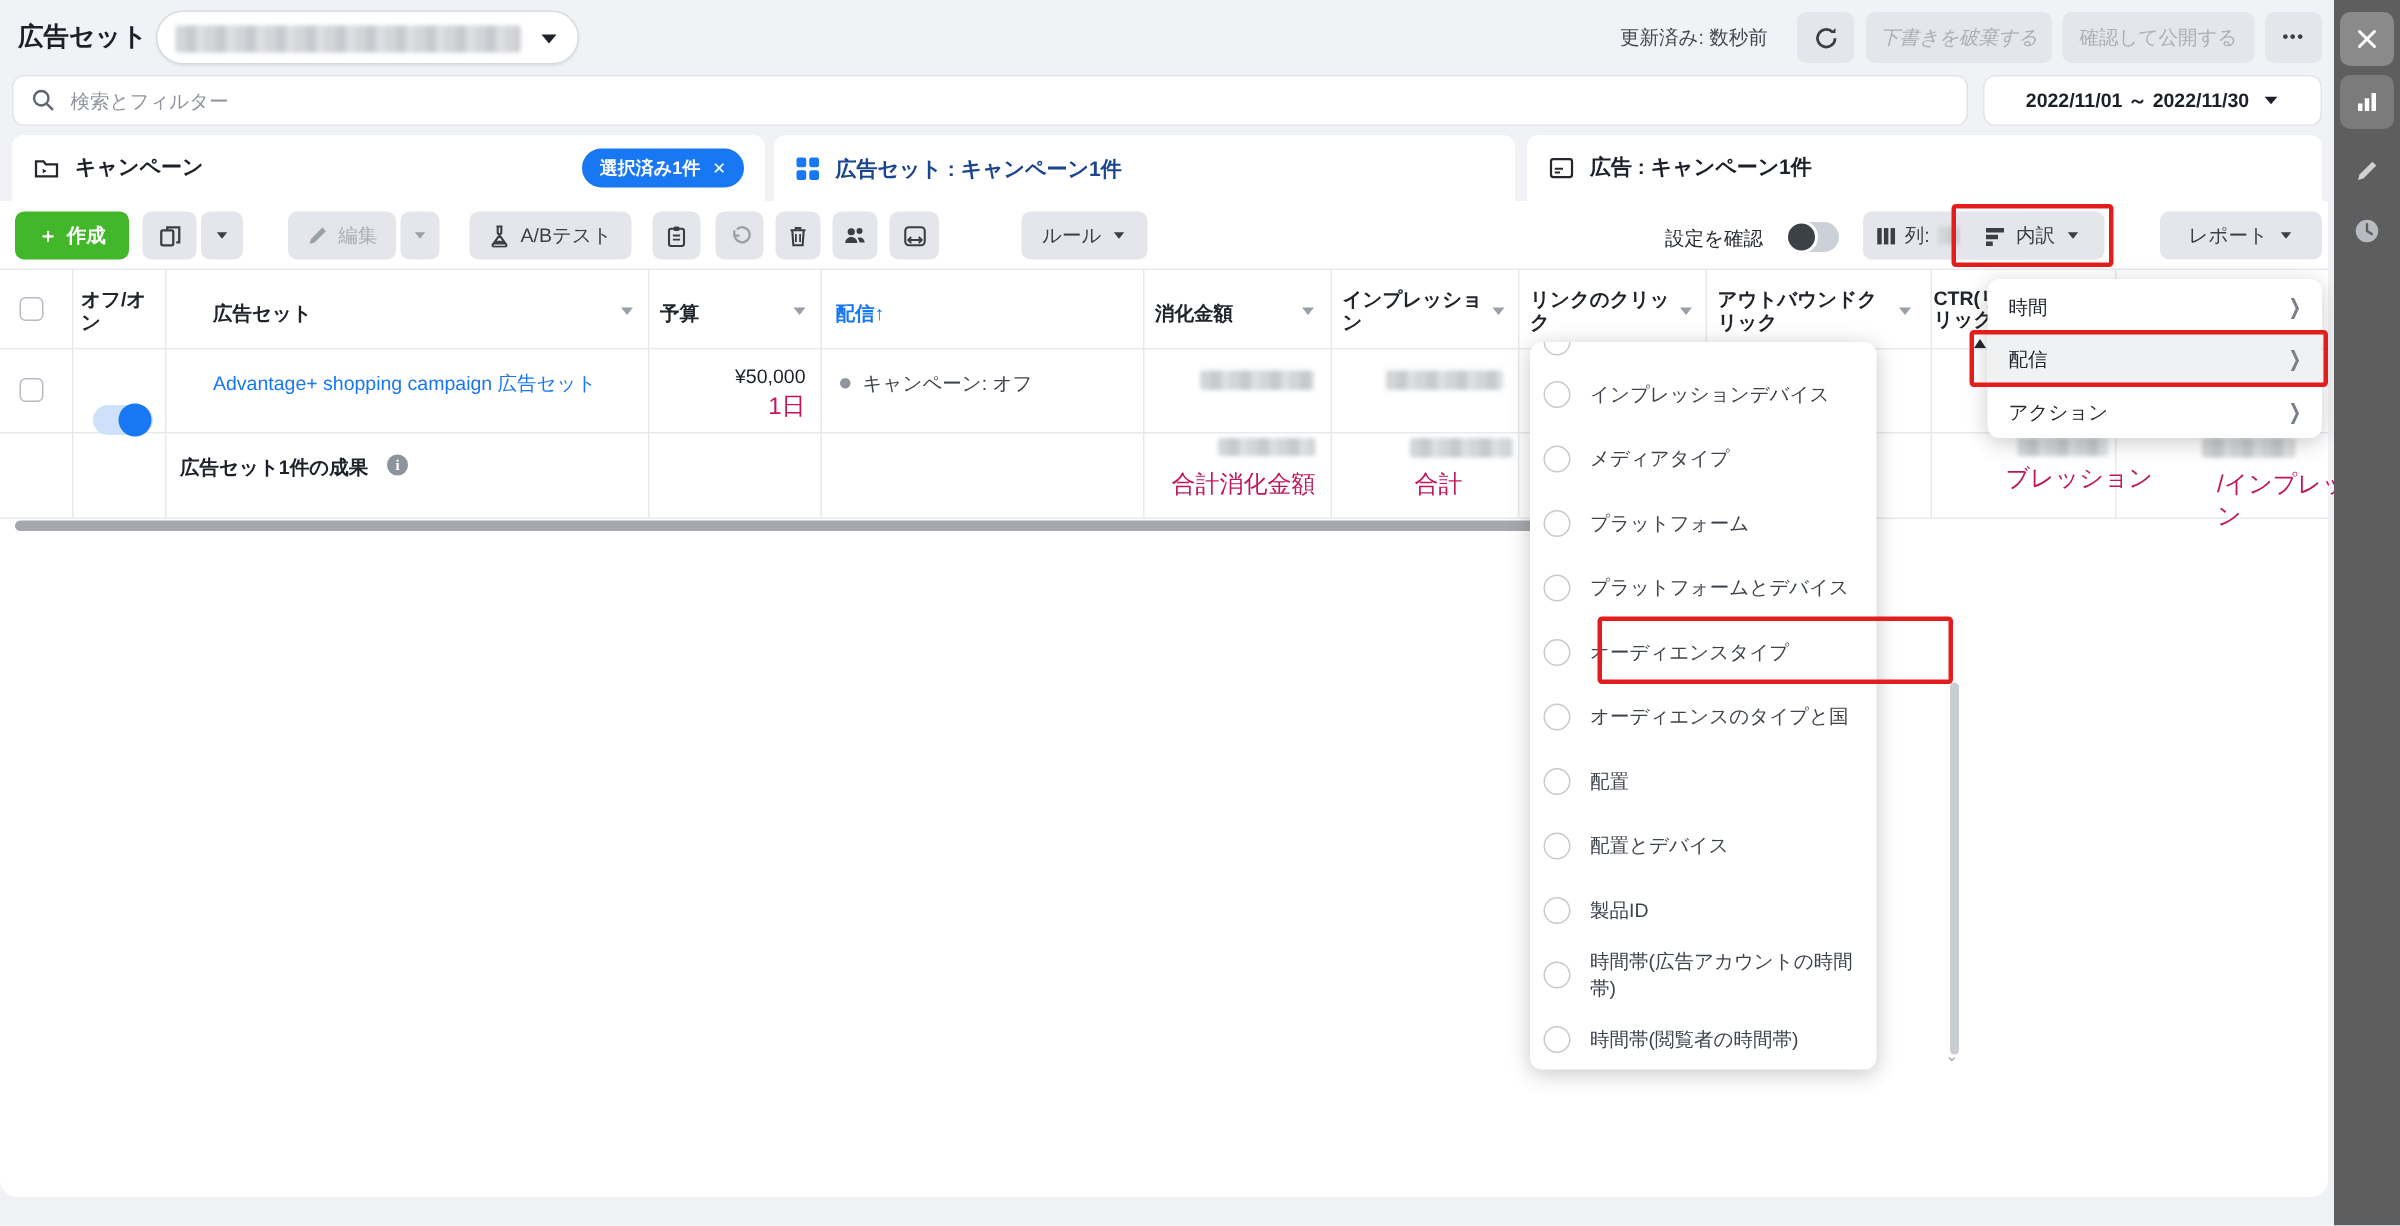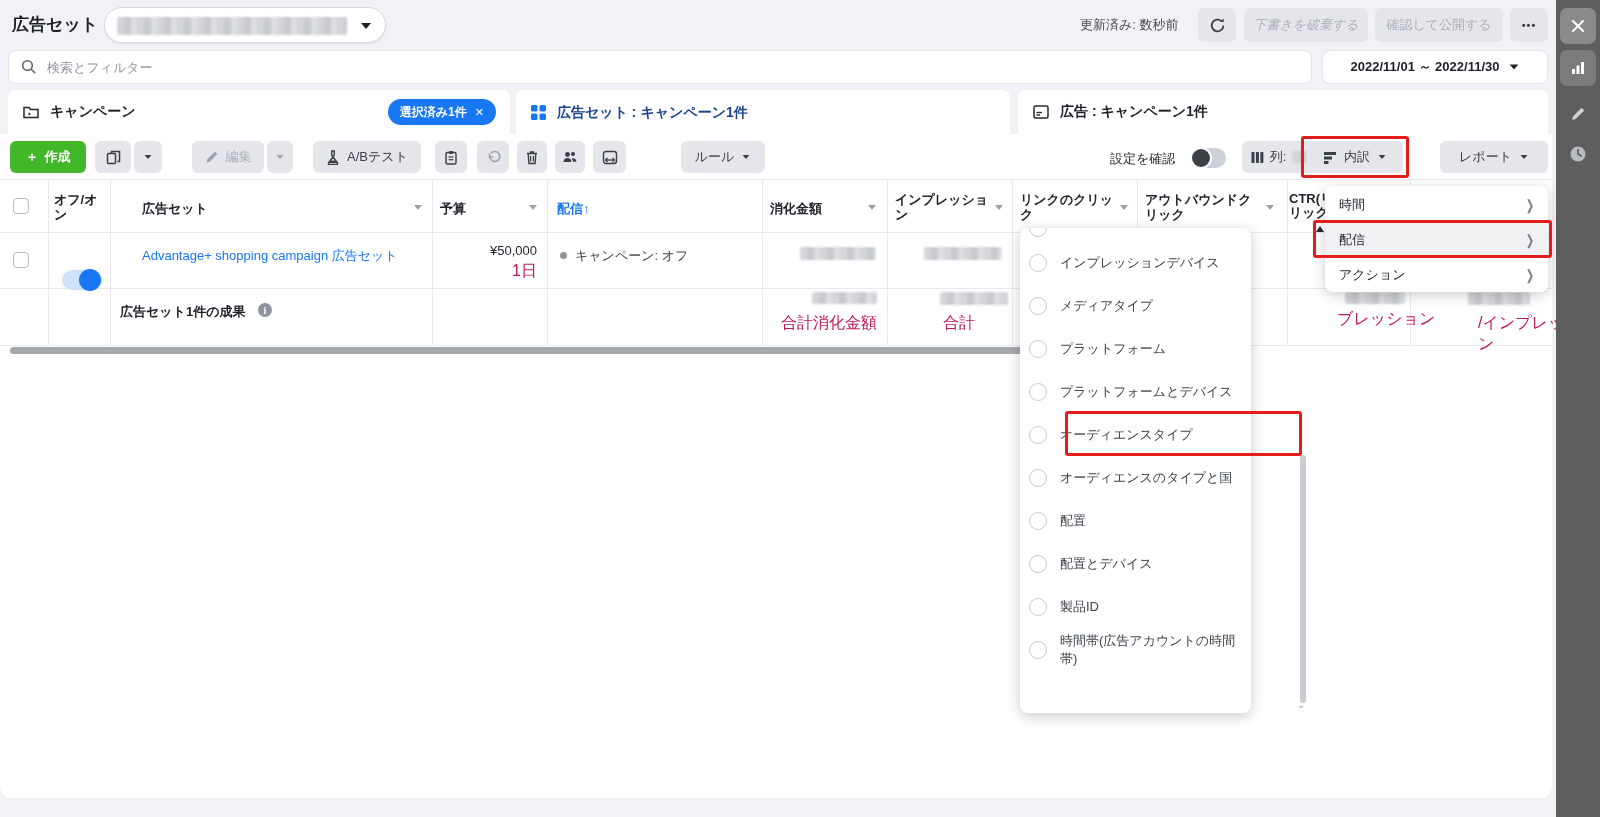--- a/index.html
+++ b/index.html
@@ -346,20 +346,24 @@
         <span class="menu-item-label">配置とデバイス</span>
       </div>
     <div class="smenu-item">
         <span class="radio"></span>
         <span class="menu-item-label">製品ID</span>
       </div>
     <div class="smenu-item">
         <span class="radio"></span>
         <span class="menu-item-label">時間帯(広告アカウントの時間帯)</span>
       </div>
+    <div class="smenu-item">
+        <span class="radio"></span>
+        <span class="menu-item-label">時間帯(閲覧者の時間帯)</span>
+      </div>
   </div>
   <div class="abs" style="left:1300px; top:455px; width:6px; height:248px; border-radius:3px; background:#c9ccd0; z-index:55;"></div>
   <div class="abs" style="left:1297px; top:699px; z-index:55; color:#9aa0a8; font-size:10px;">⌄</div>
 
   <div class="abs red-box" style="left:1301px; top:136px; width:108px; height:42px;"></div>
   <div class="abs red-box" style="left:1313px; top:220px; width:239px; height:38px;"></div>
   <div class="abs red-box" style="left:1065px; top:411px; width:237px; height:45px;"></div>
 
   <div class="abs" id="side-rail">
     <div class="abs rail-btn" style="top:8px; background:#8a8a8a;">

